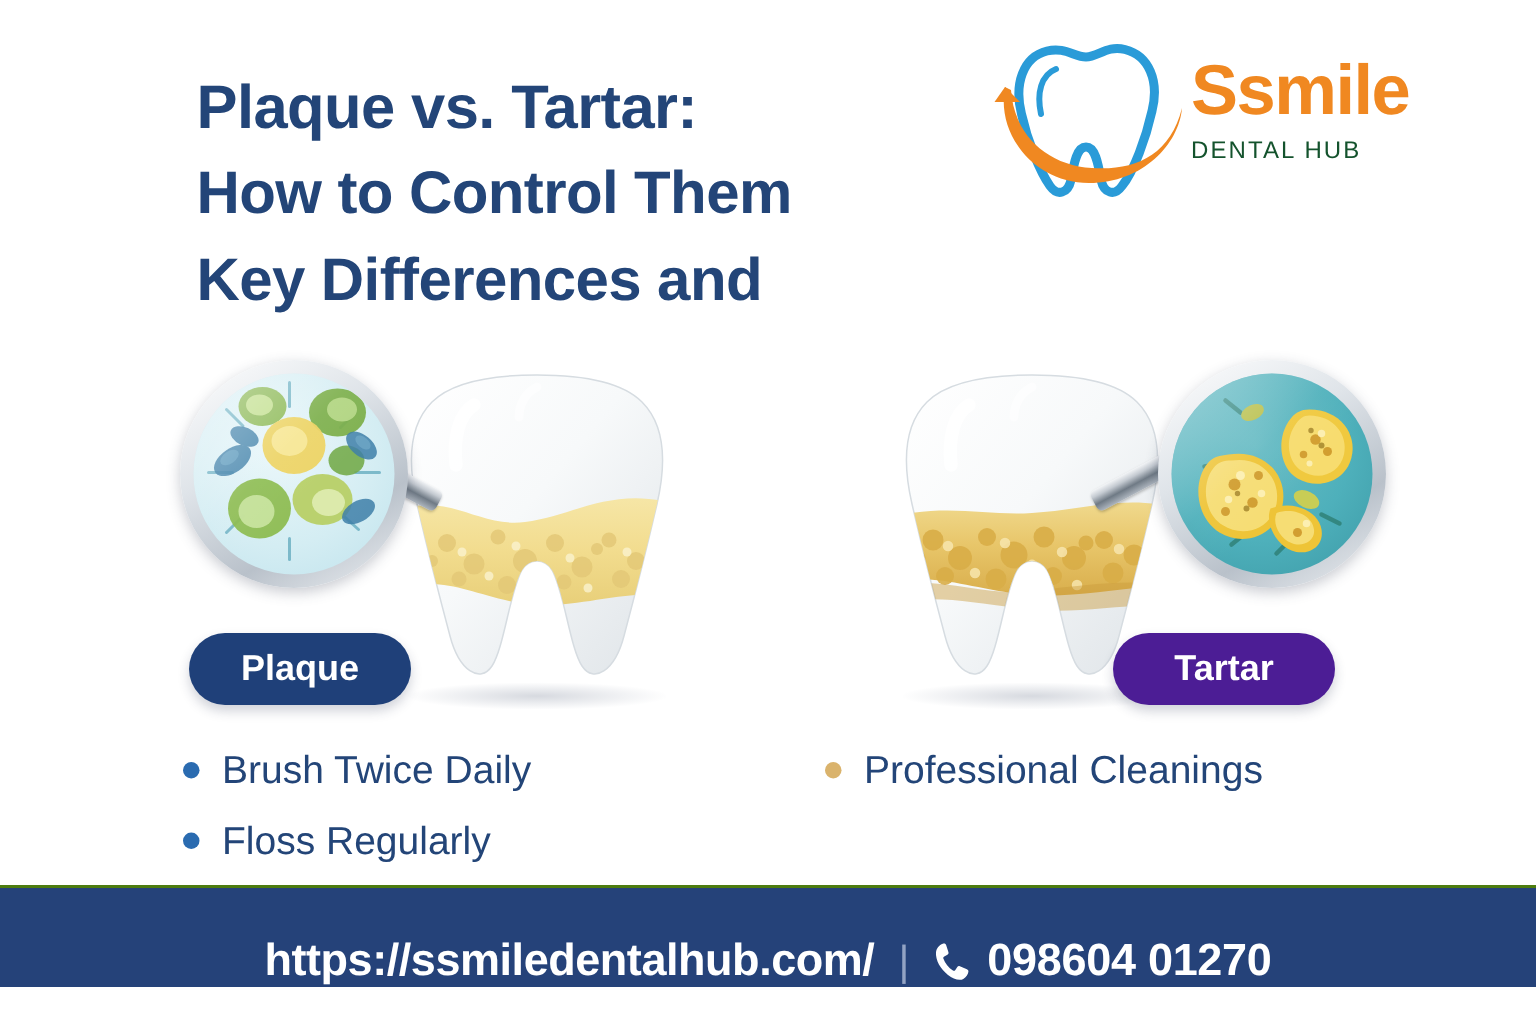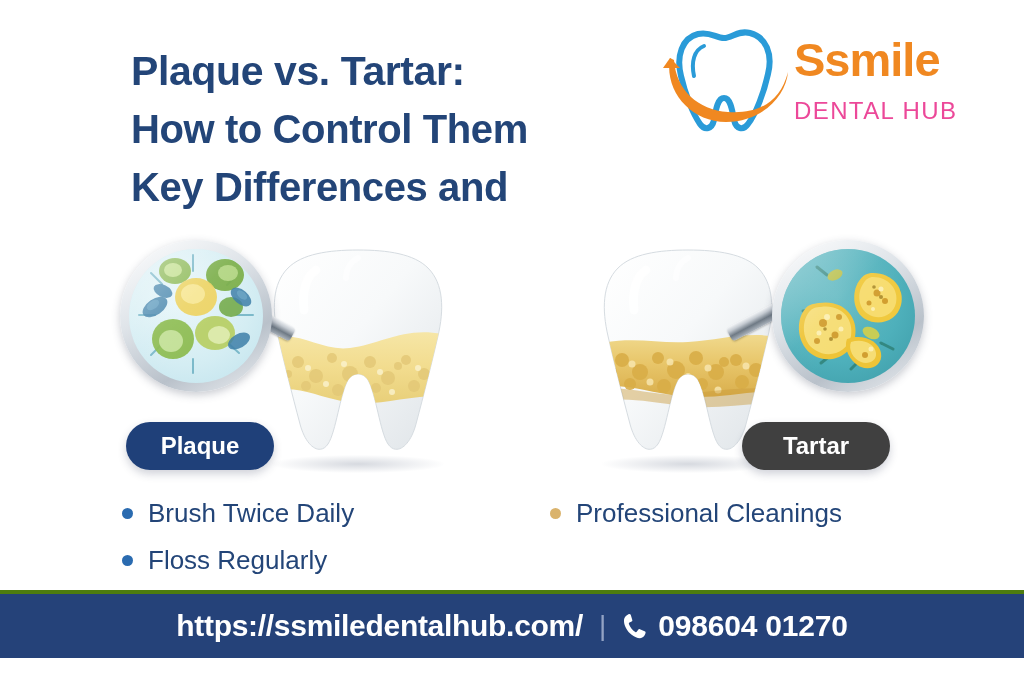--- a/index.html
+++ b/index.html
@@ -26,22 +26,22 @@
 
   
   .logo { position:absolute; left:660px; top:18px; width:330px; height:118px; }
   .logo-mark { position:absolute; left:0; top:0; width:130px; height:118px; }
   .logo-text { position:absolute; left:134px; top:18px; }
   .logo-brand {
     color:#f08821; font-weight:bold; font-size:47px; line-height:48px;
     letter-spacing:-1px;
   }
   .logo-sub {
-    color:#ec4899; font-size:24px; line-height:30px; letter-spacing:1.4px;
-    margin-top:12px;
+    color:#14532d; font-size:16px; line-height:30px; letter-spacing:1.4px;
+    margin-top:2px;
   }
 
   
   .illus { position:absolute; top:236px; width:100%; height:250px; }
 
   .tooth-wrap { position:absolute; width:200px; height:225px; }
   .tooth-wrap.left  { left:258px; top:8px; }
   .tooth-wrap.right { left:588px; top:8px; }
 
   .tooth-shadow {
@@ -75,37 +75,37 @@
   .handle.right { left:726px; top:78px; transform:rotate(-28deg); }
 
   
   .badge {
     position:absolute; display:flex; align-items:center; justify-content:center;
     height:48px; border-radius:24px; color:#ffffff; font-weight:bold; font-size:24px;
     box-shadow:0 4px 8px rgba(40,50,80,.22);
     text-align:center;
   }
   .badge.plaque { left:126px; top:422px; width:148px; background:#1f4079; }
-  .badge.tartar { left:742px; top:422px; width:148px; background:#404040; }
+  .badge.tartar { left:742px; top:422px; width:148px; background:#4c1d95; }
 
   
   .bullets { position:absolute; }
   .bullets.left  { left:122px; top:498px; }
   .bullets.right { left:550px; top:498px; }
   .bullet-row { display:flex; align-items:center; margin-bottom:17px; }
   .dot { width:11px; height:11px; border-radius:50%; margin-right:15px; flex:0 0 auto; }
   .dot.blue { background:#2a6bb0; }
   .dot.gold { background:#dab36c; }
   .bullet-text { color:#234578; font-size:26px; line-height:30px; white-space:nowrap; }
 
   
   .footer {
     position:absolute; left:0; bottom:0; width:1024px; height:68px;
-    background:#254279; display:flex; align-items:center; justify-content:center;
-    border-top:4px solid #4d7c0f;
+    background:#254279; display:flex; align-items:flex-end; justify-content:center;
+    border-top:2px solid #4d7c0f;
   }
   .footer-inner { display:flex; align-items:center; }
   .footer-url { color:#ffffff; font-size:30px; font-weight:bold; letter-spacing:-0.3px; }
   .footer-sep { color:#93a3c4; font-size:28px; margin:0 16px; font-weight:300; }
   .phone-ico { display:inline-flex; margin-right:10px; }
   .footer-phone { color:#ffffff; font-size:30px; font-weight:bold; letter-spacing:-0.2px; }
 </style>
 </head>
 <body>
 

